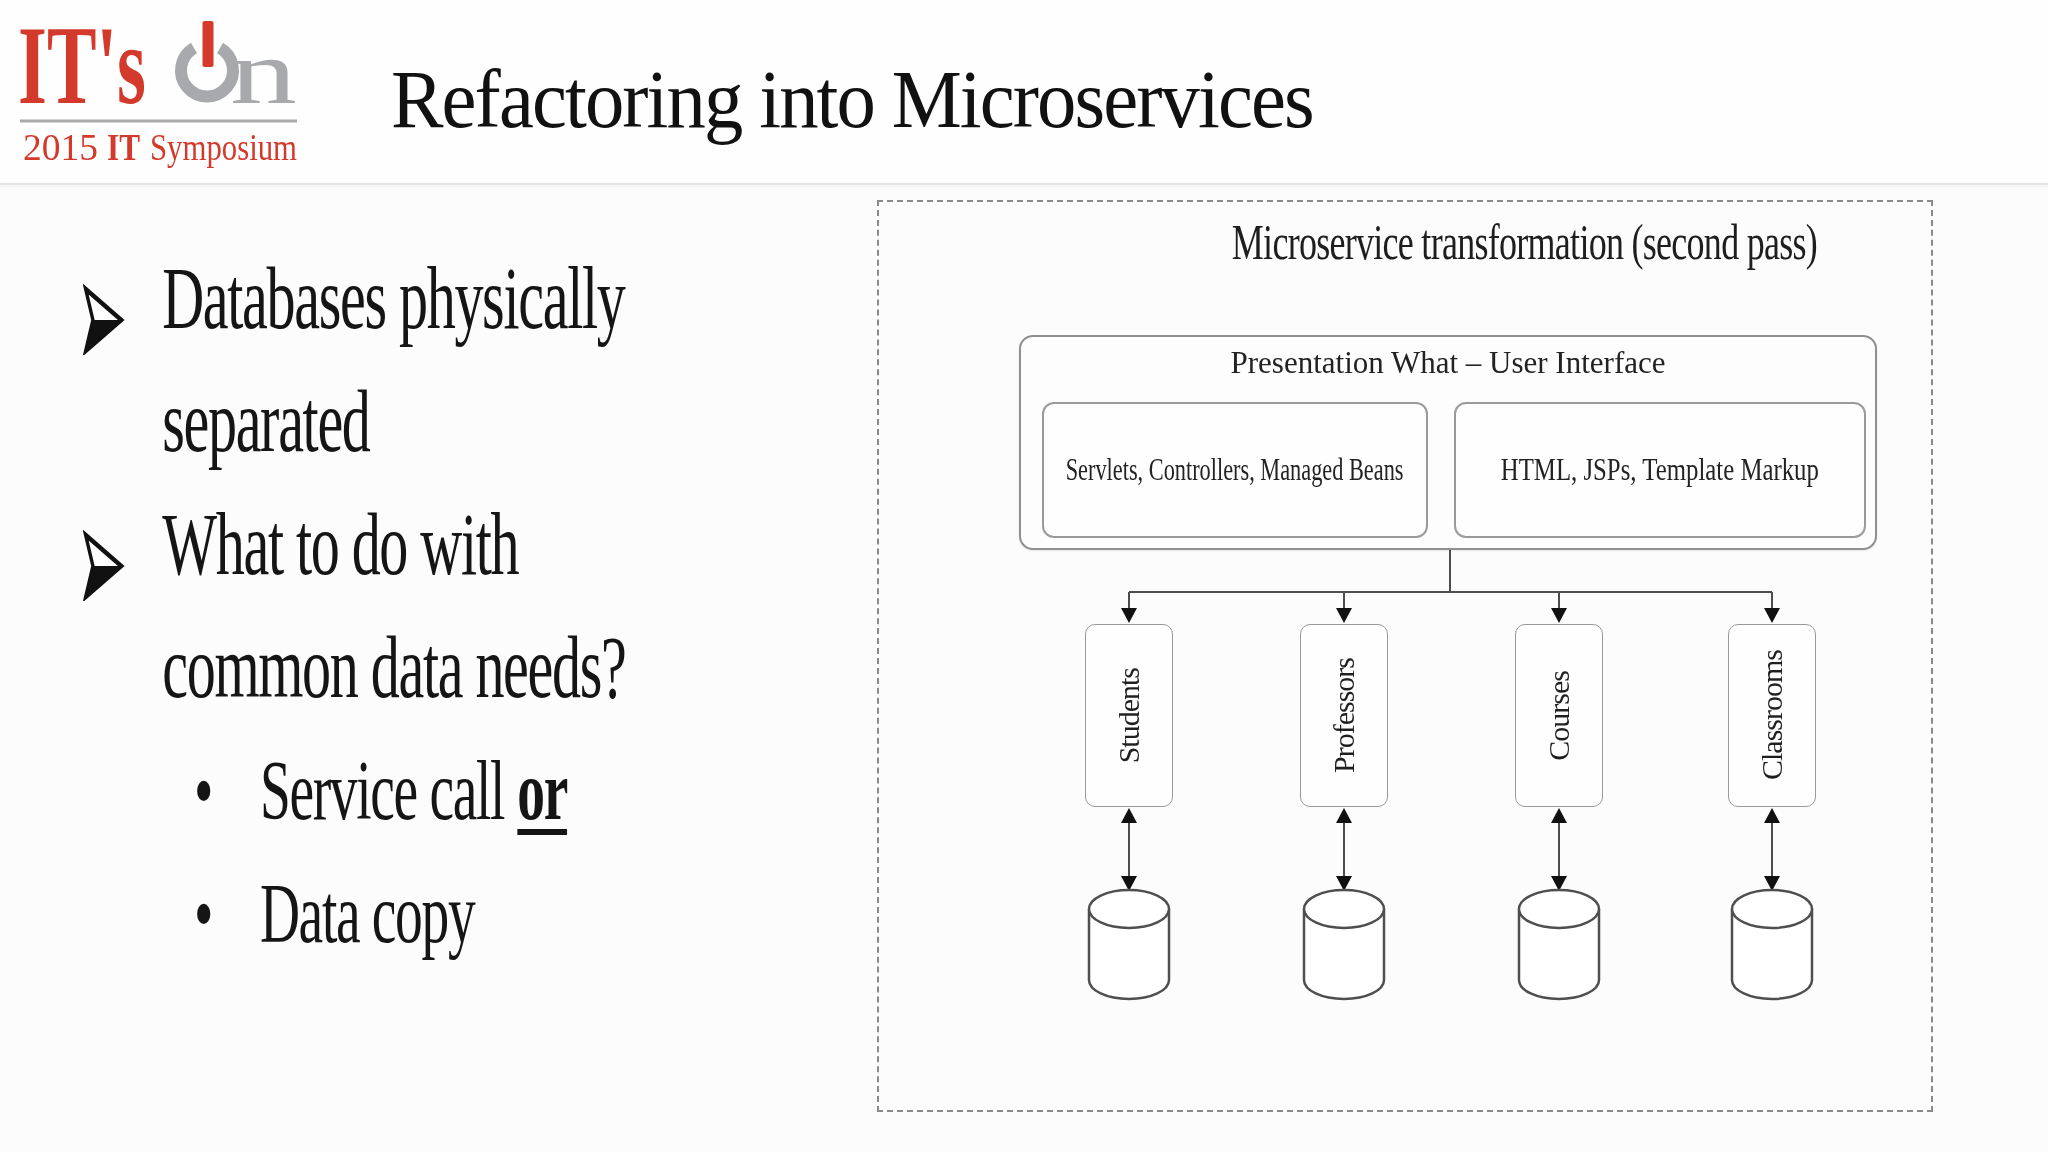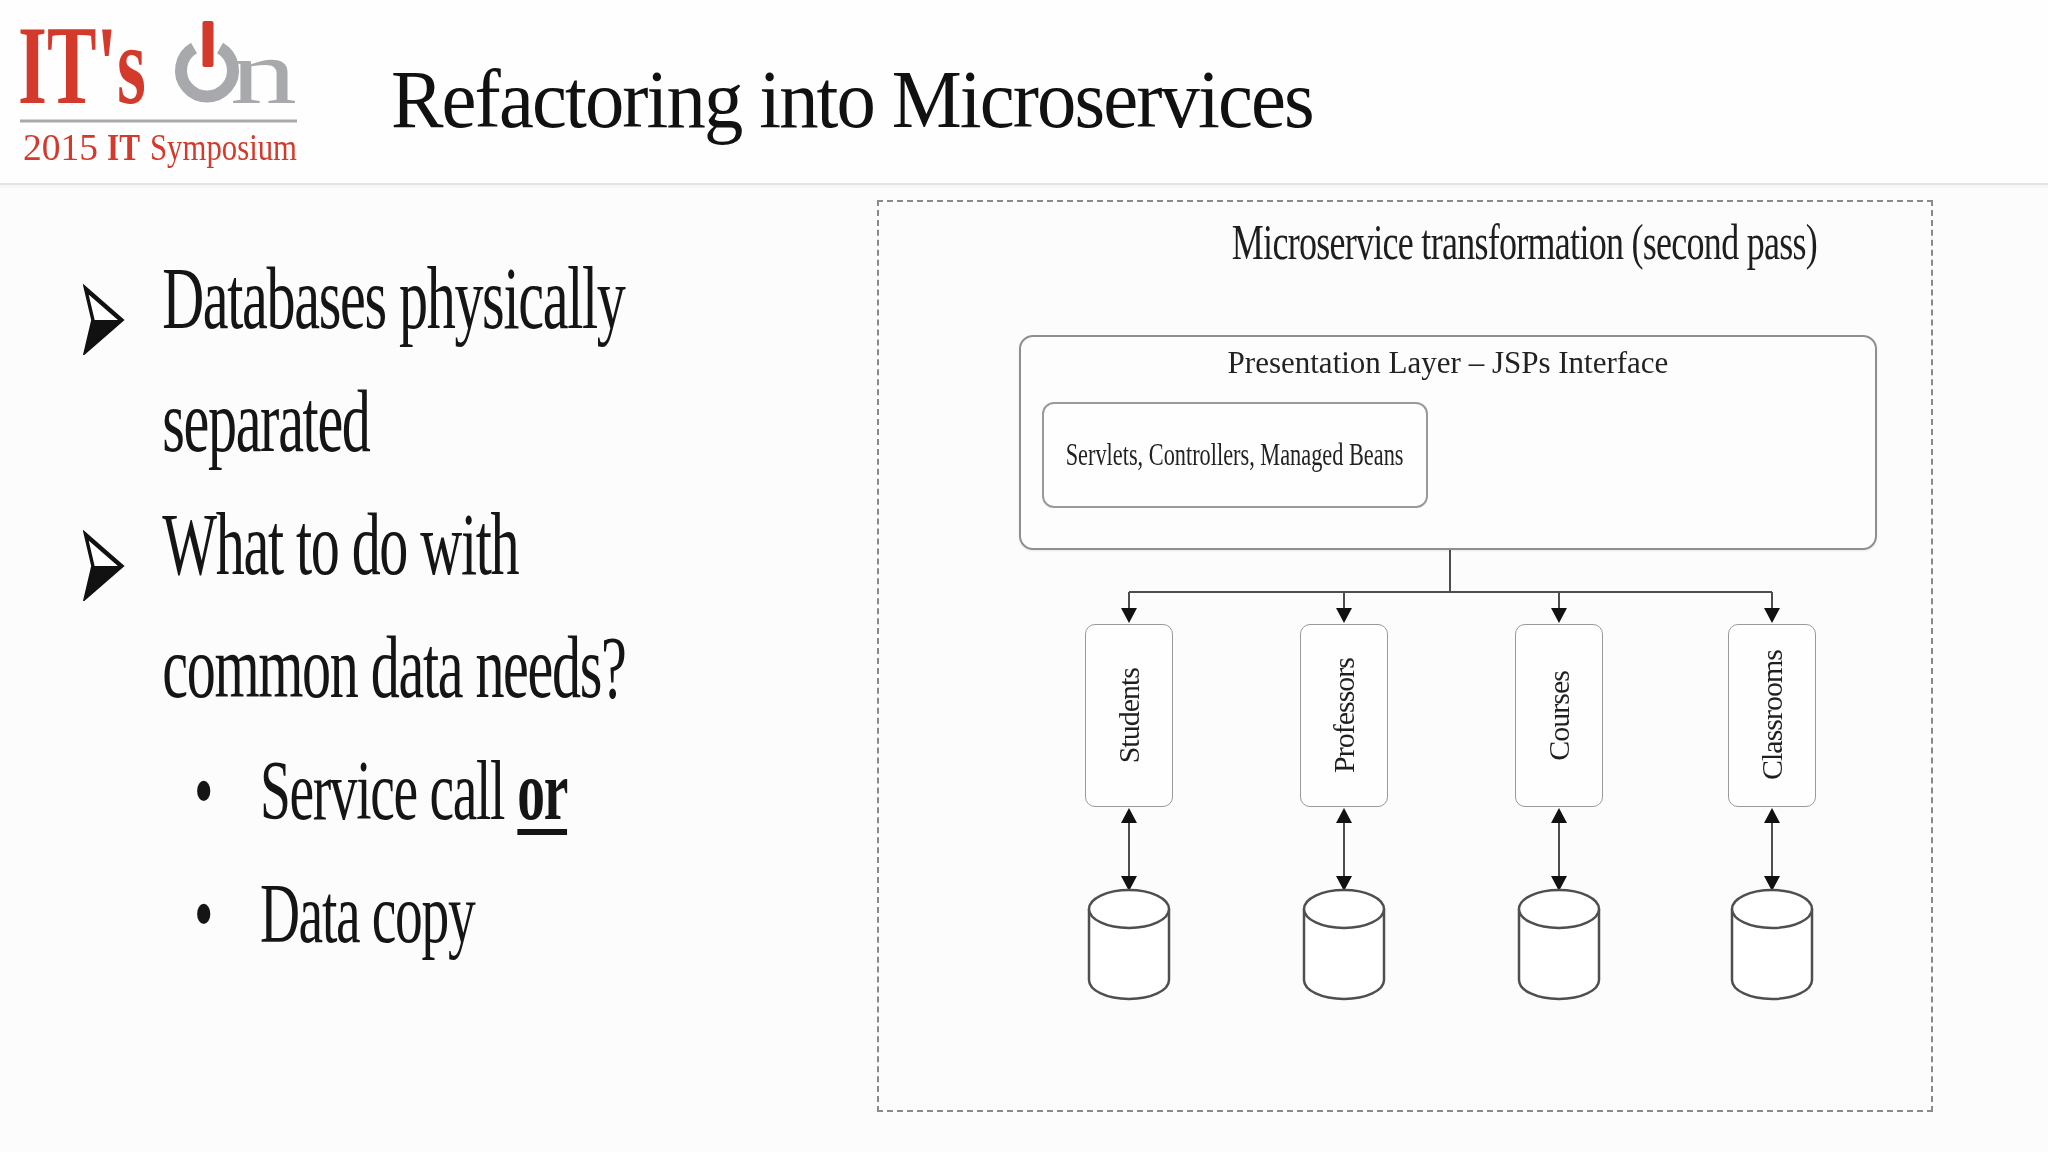--- a/index.html
+++ b/index.html
@@ -44,21 +44,21 @@
   .diagram-title{top:14px;}
   .diagram-title .fit{display:inline-block;transform:scaleX(.72);}
 
   .pres-box{
     position:absolute;left:140px;top:133px;width:858px;height:215px;box-sizing:border-box;
     border:2px solid #8f8f8f;border-radius:14px;background:#fdfdfd;
     box-shadow:0 1px 2px rgba(0,0,0,.08);
   }
   .pres-label{position:absolute;left:0;right:0;top:8px;text-align:center;font-size:31px;color:#222;white-space:nowrap;}
   .inner-box{
-    position:absolute;top:65px;height:106px;box-sizing:border-box;
+    position:absolute;top:65px;height:136px;box-sizing:border-box;
     border:2px solid #9a9a9a;border-radius:12px;background:#fefefe;
     display:flex;align-items:center;justify-content:center;white-space:nowrap;
     font-size:31px;color:#222;
   }
   .inner-box.left{left:21px;width:386px;}
   .inner-box.right{left:433px;width:412px;}
   .inner-box .fit{display:inline-block;}
   .inner-box.left .fit{transform:scaleX(.72);}
   .inner-box.right .fit{transform:scaleX(.80);}
 
@@ -179,24 +179,27 @@
           <ellipse cx="680" cy="707" rx="40" ry="19"></ellipse>
         </g>
         <g>
           <path d="M853,707 L853,778 A40,19 0 0 0 933,778 L933,707"></path>
           <ellipse cx="893" cy="707" rx="40" ry="19"></ellipse>
         </g>
       </g>
     </svg>
 
     <div class="pres-box">
-      <div class="pres-label">Presentation Layer – JSPs Interface</div>
+      <div class="pres-label">Presentation What – User Interface</div>
       <div class="inner-box left">
         <span class="fit">Servlets, Controllers, Managed Beans</span>
       </div>
+      <div class="inner-box right">
+        <span class="fit">HTML, JSPs, Template Markup</span>
+      </div>
     </div>
 
     <div class="service-box" style="left:206px;">
       <span>Students</span>
     </div>
     <div class="service-box" style="left:421px;">
       <span>Professors</span>
     </div>
     <div class="service-box" style="left:636px;">
       <span>Courses</span>

